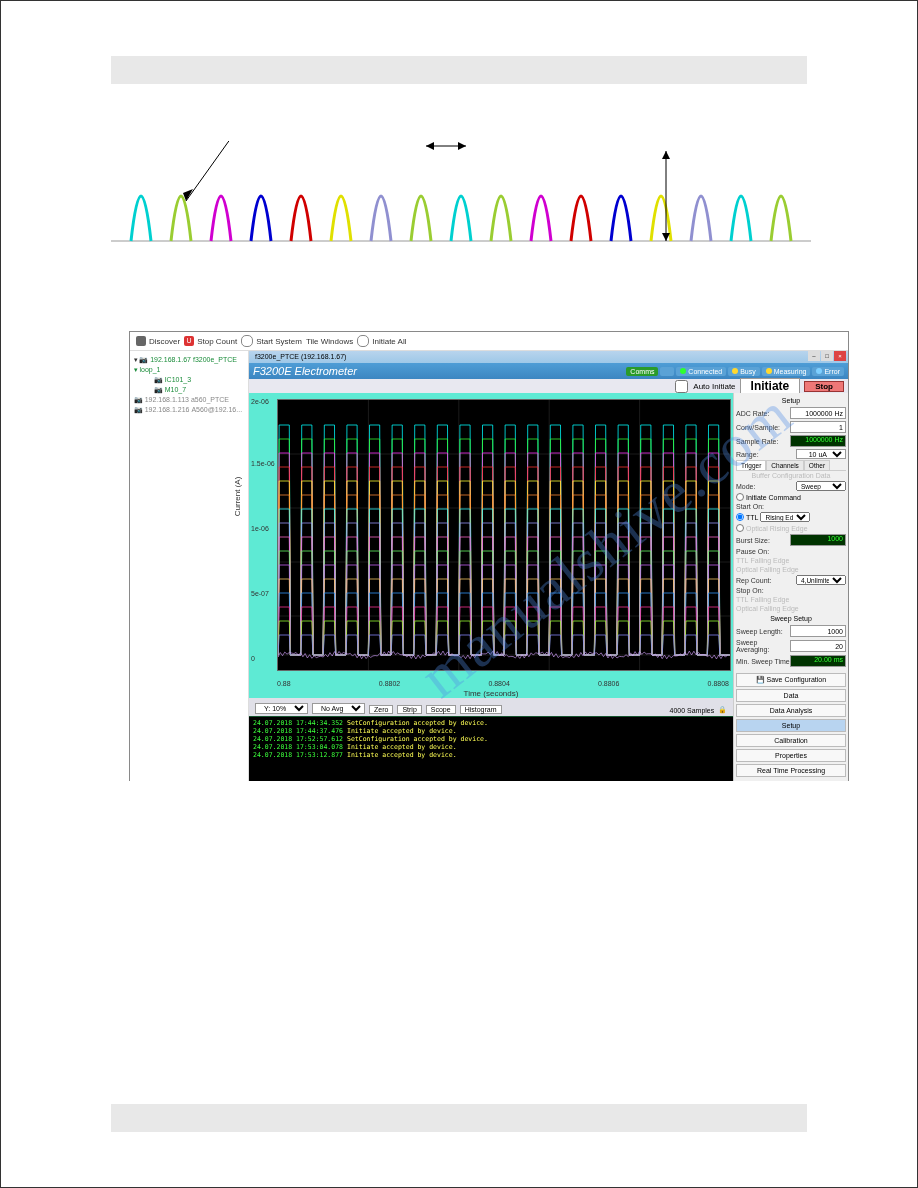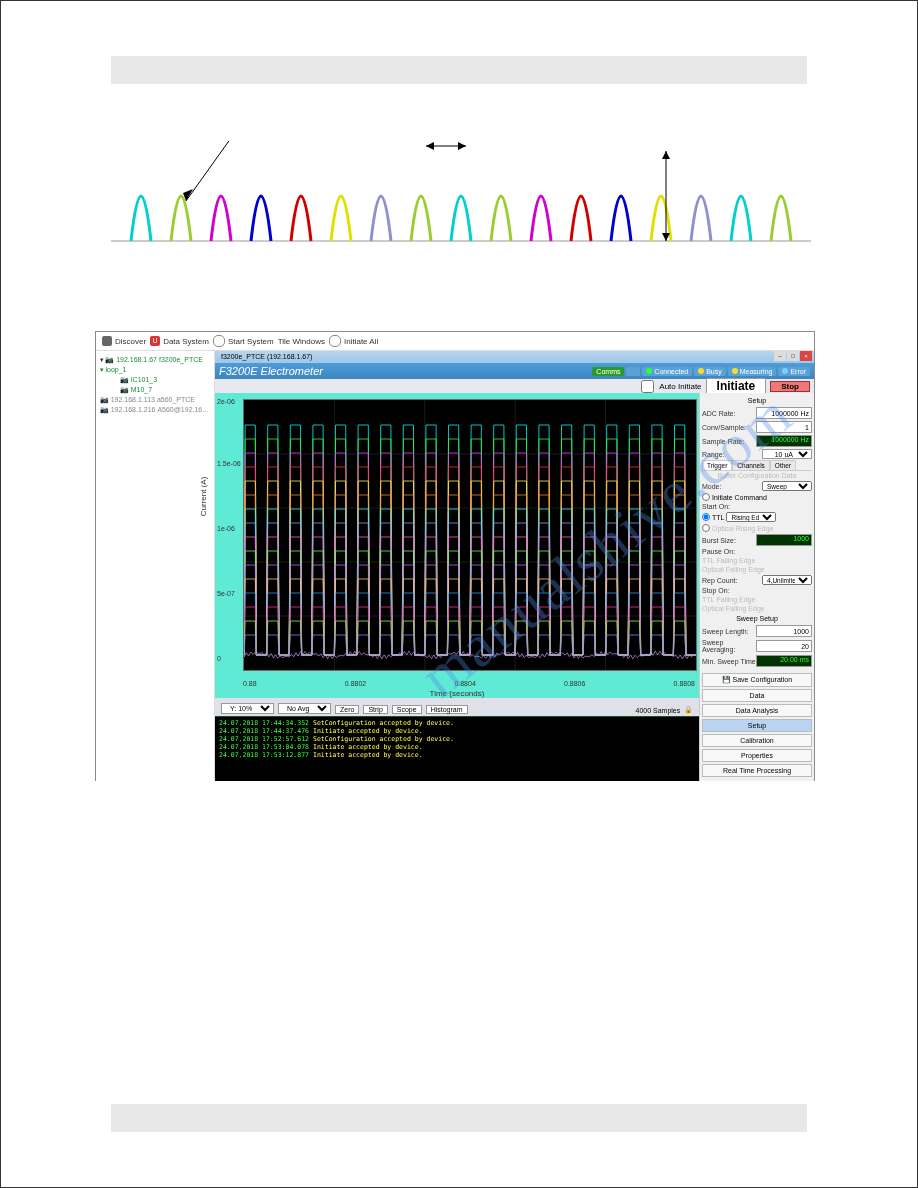--- a/index.html
+++ b/index.html
@@ -35,21 +35,21 @@
   .peaks-diagram {
     position: absolute;
     top: 140px;
     left: 105px;
     width: 710px;
     height: 130px;
   }
   .screenshot {
     position: absolute;
     top: 330px;
-    left: 94px;
+    left: 128px;
     width: 720px;
     height: 450px;
     border: 1px solid #898989;
     background: #f0f0f0;
     box-sizing: border-box;
   }
   .toolbar {
     height: 18px;
     background: #fff;
     border-bottom: 1px solid #ddd;
@@ -244,21 +244,21 @@
 
   <div class="screenshot">
 
     <div class="toolbar">
       <div class="tb-item">
         <span class="ico-disc"></span>
         <span>Discover</span>
       </div>
       <div class="tb-item">
         <span class="ico-stop">U</span>
-        <span>Data System</span>
+        <span>Stop Count</span>
       </div>
       <div class="tb-item">
         <span class="ico-start"></span>
         <span>Start System</span>
       </div>
       <div class="tb-item">
         <span>Tile Windows</span>
       </div>
       <div class="tb-item">
         <span class="ico-init"></span>

